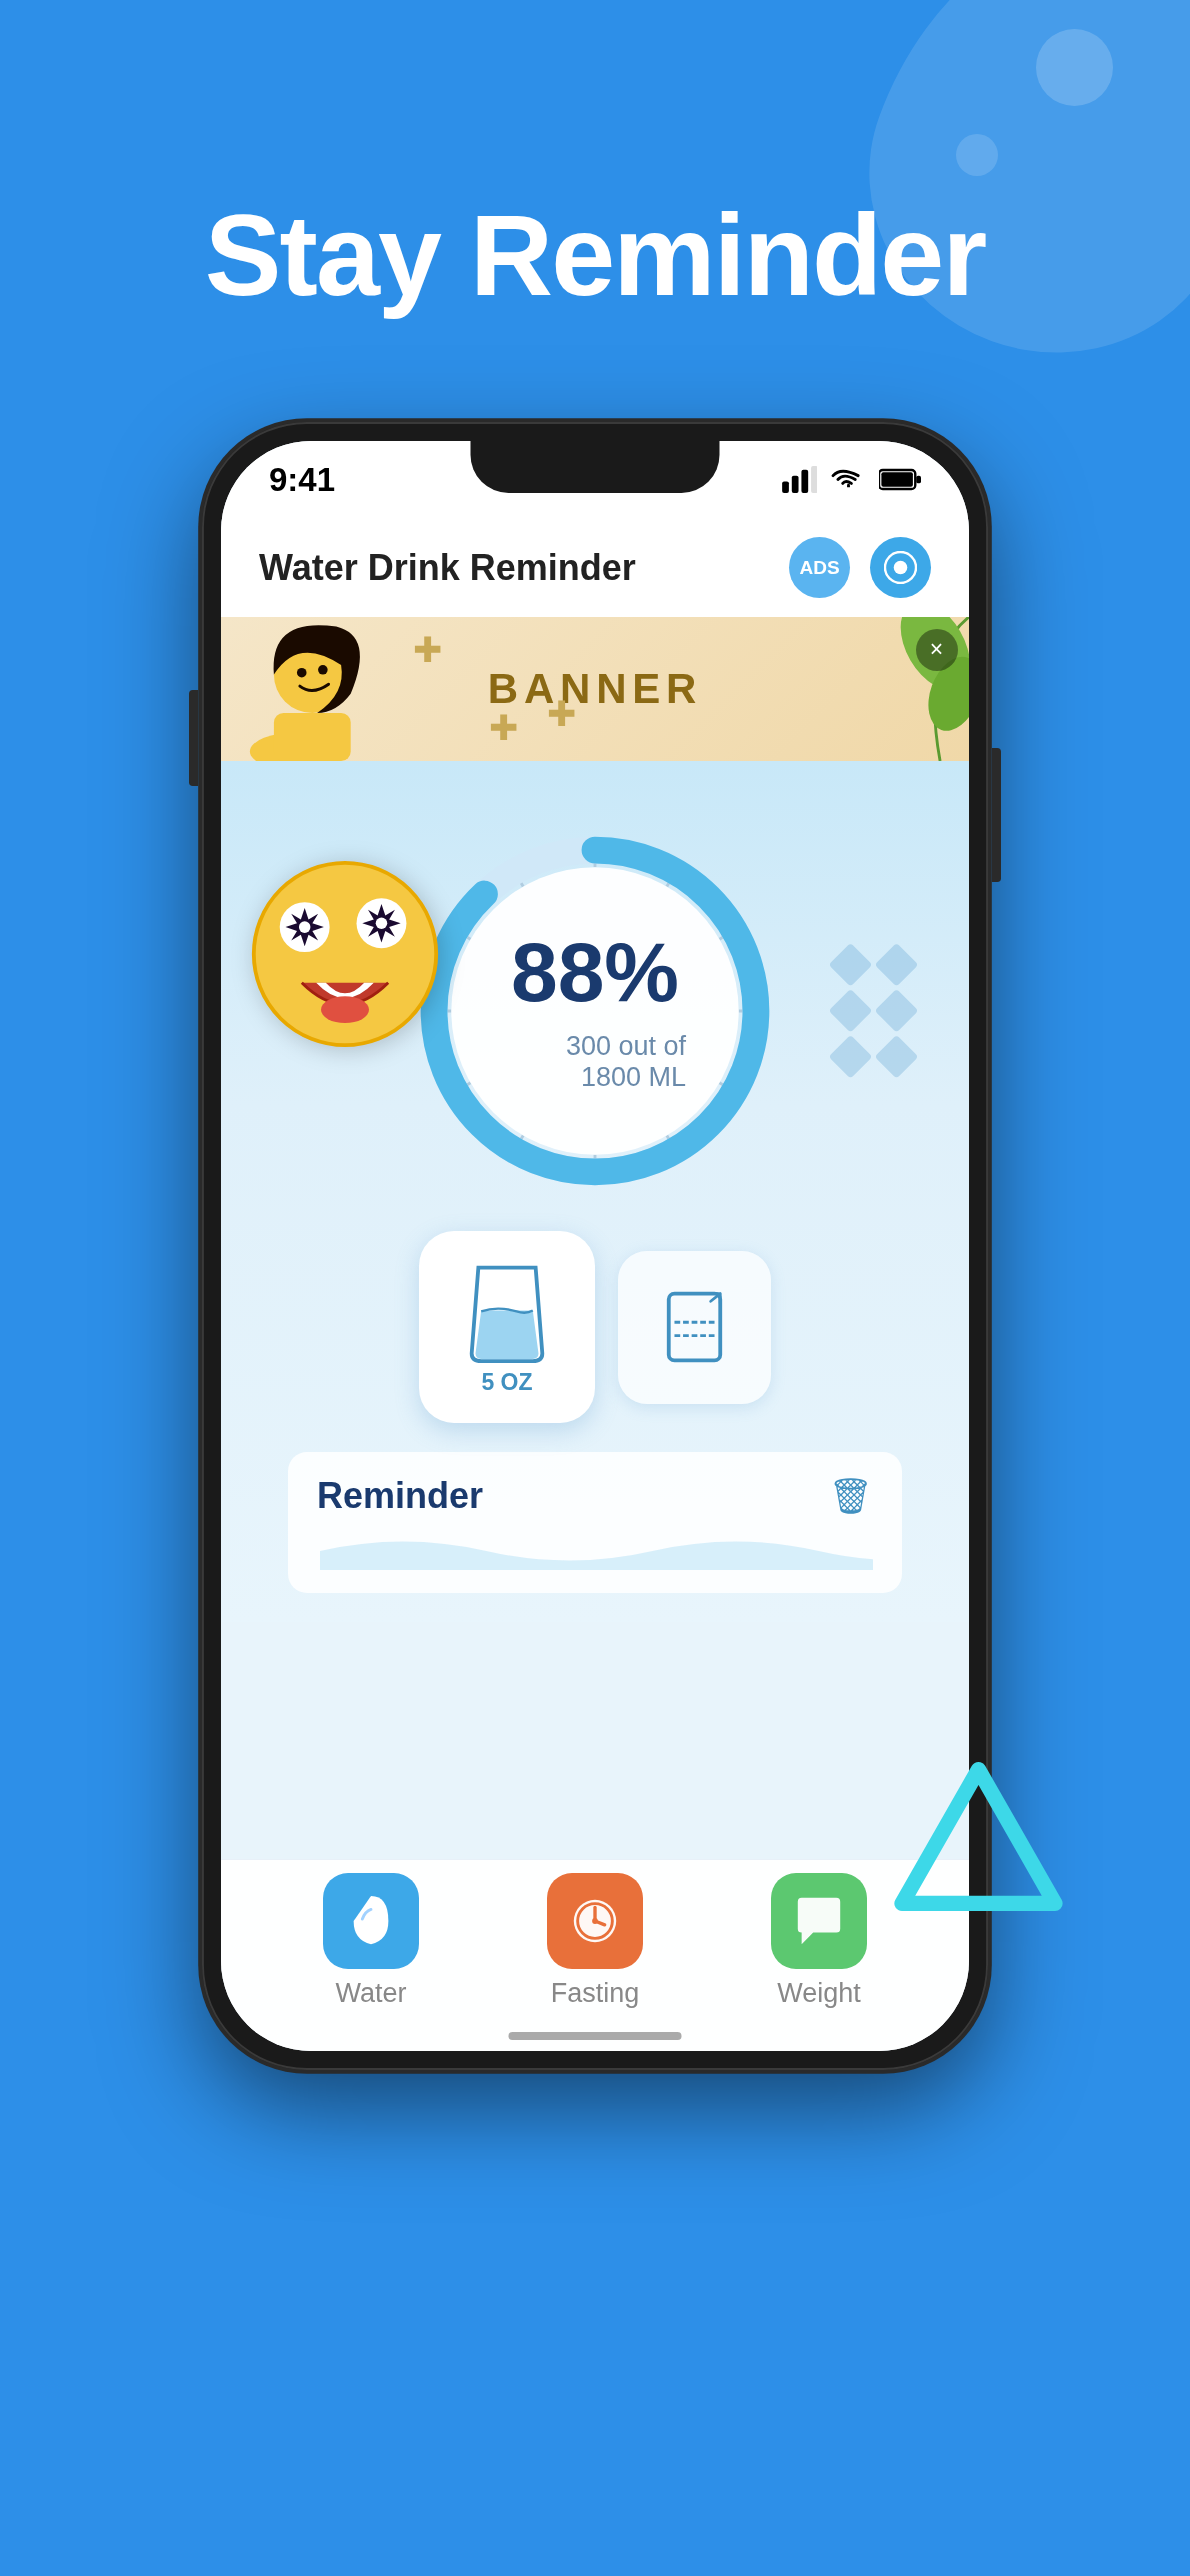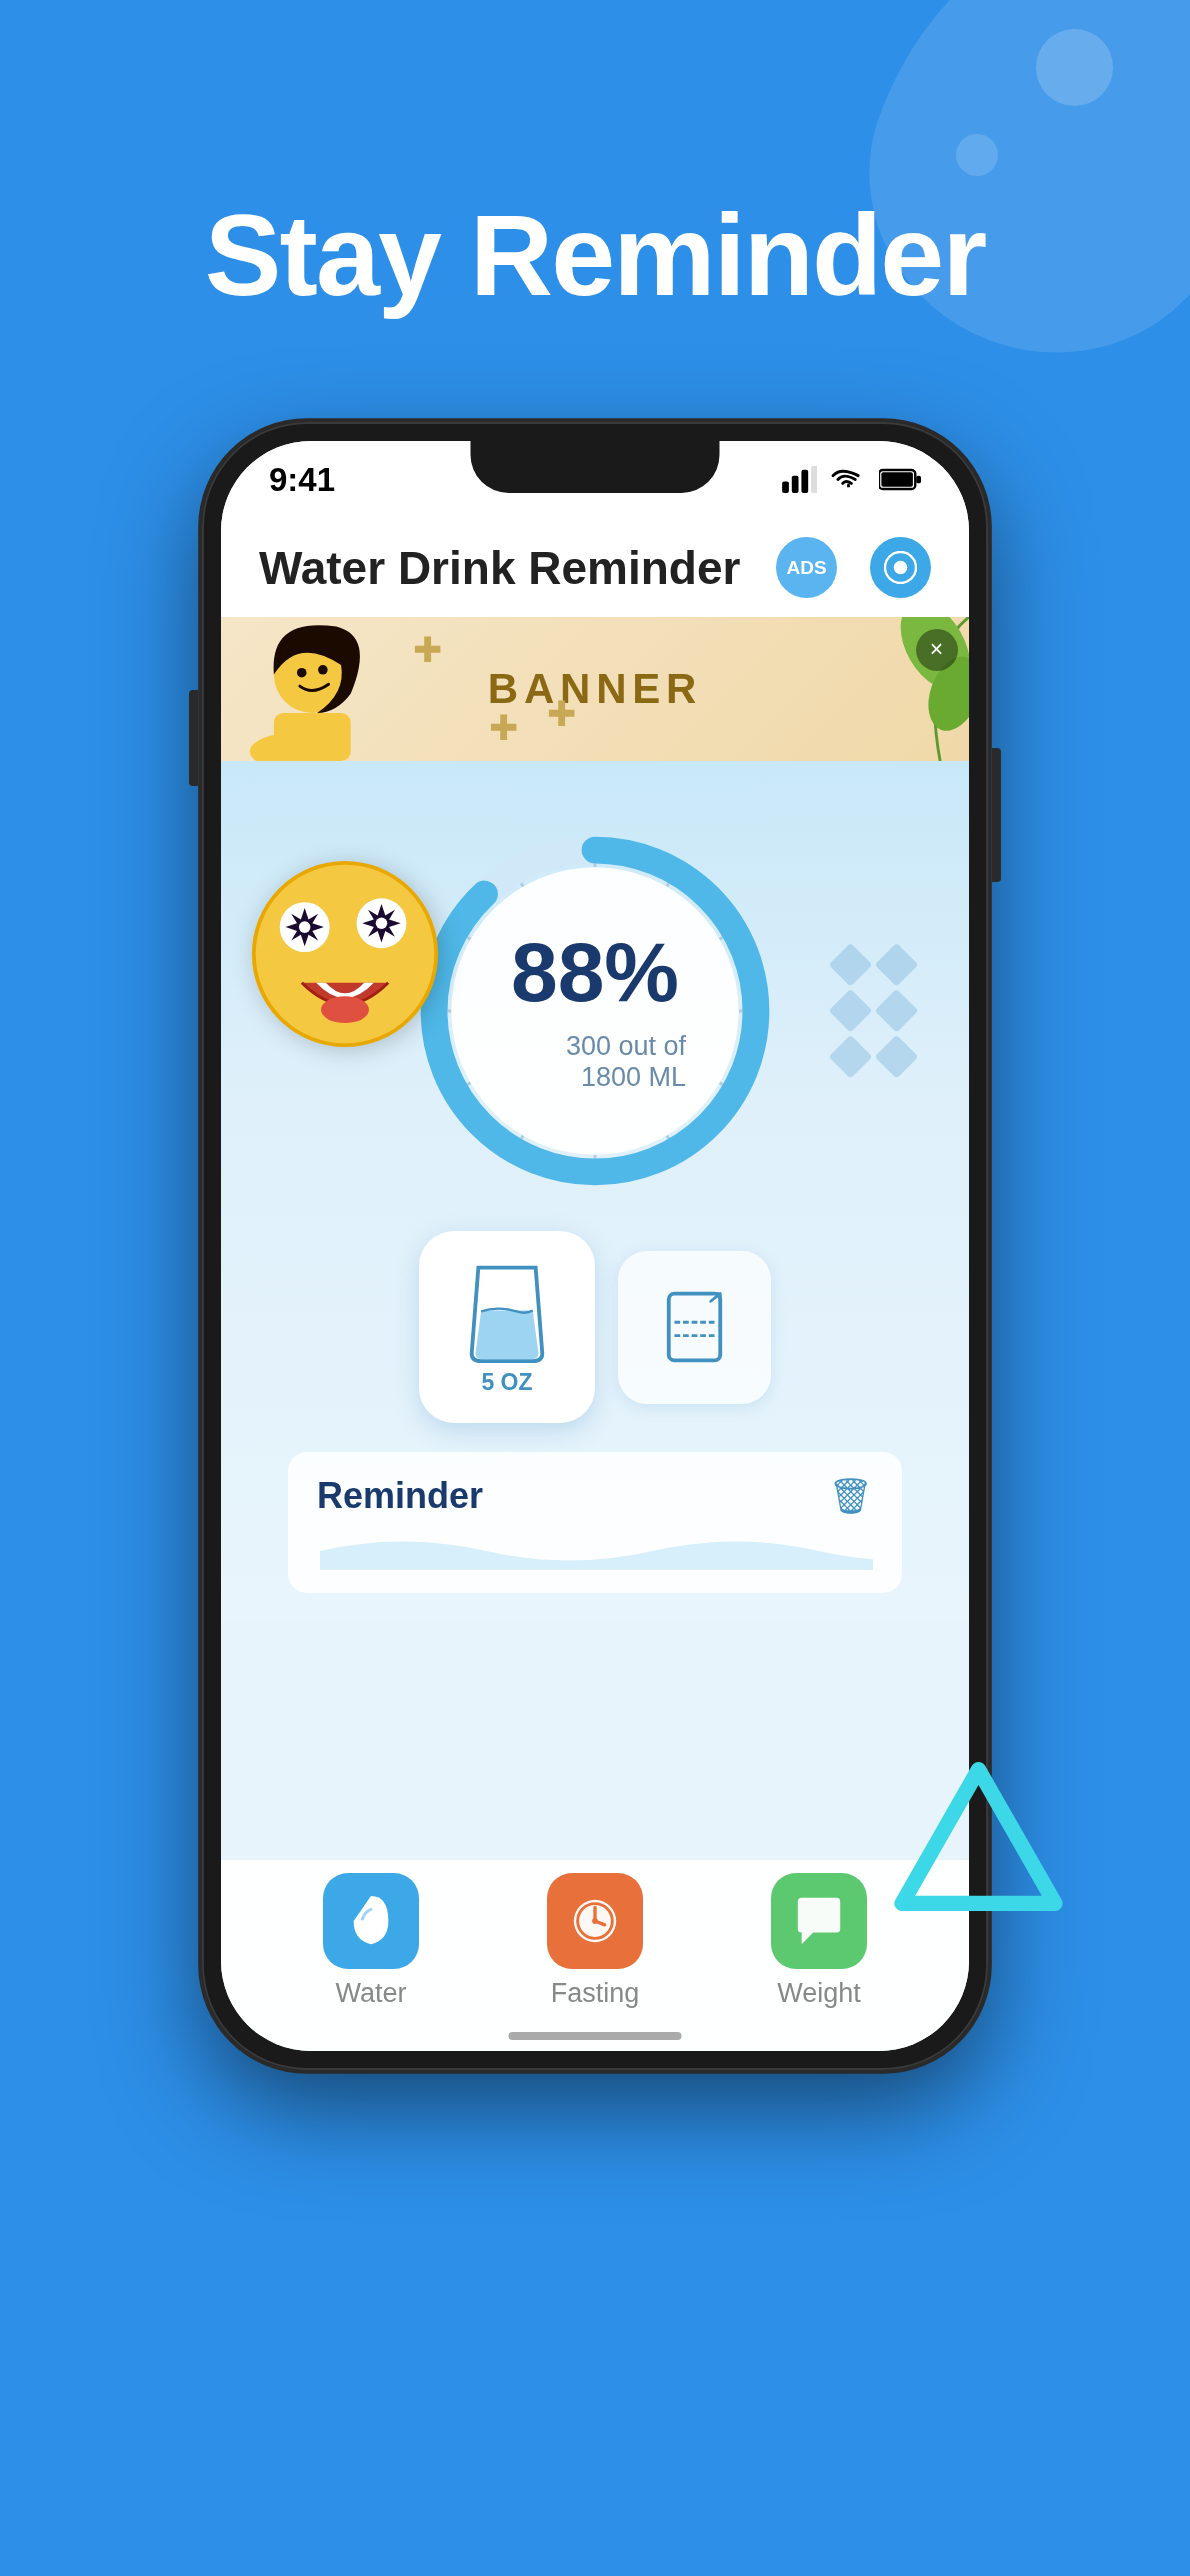--- a/index.html
+++ b/index.html
@@ -148,27 +148,27 @@
 
     
     .app-header {
       background: #fff;
       padding: 19px 38px;
       display: flex;
       align-items: center;
       justify-content: space-between;
     }
     .app-title {
-      font-size: 46px;
+      font-size: 36px;
       font-weight: 700;
       color: #222;
     }
     .header-btns {
       display: flex;
-      gap: 33px;
+      gap: 20px;
     }
     .header-btn {
       width: 61px;
       height: 61px;
       border-radius: 50%;
       display: flex;
       align-items: center;
       justify-content: center;
       font-size: 21px;
       font-weight: 700;

